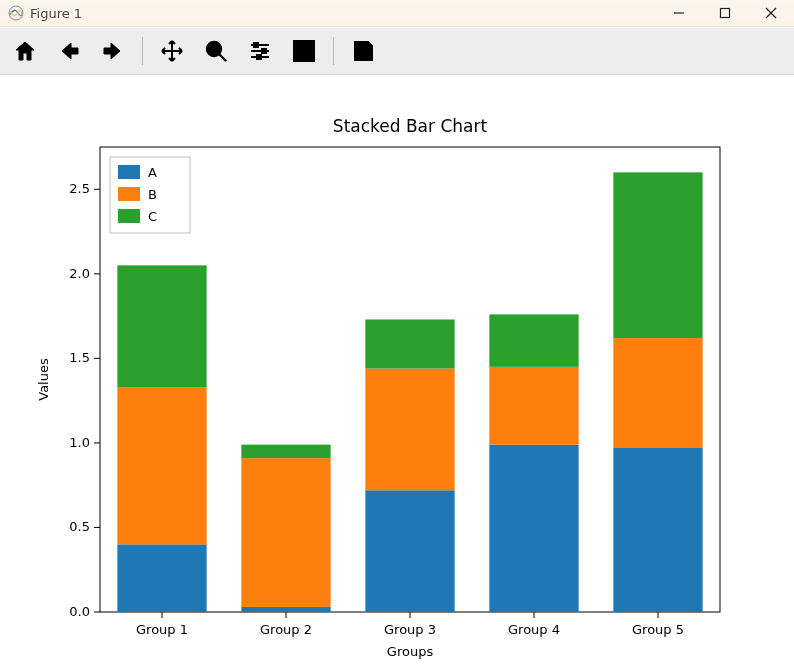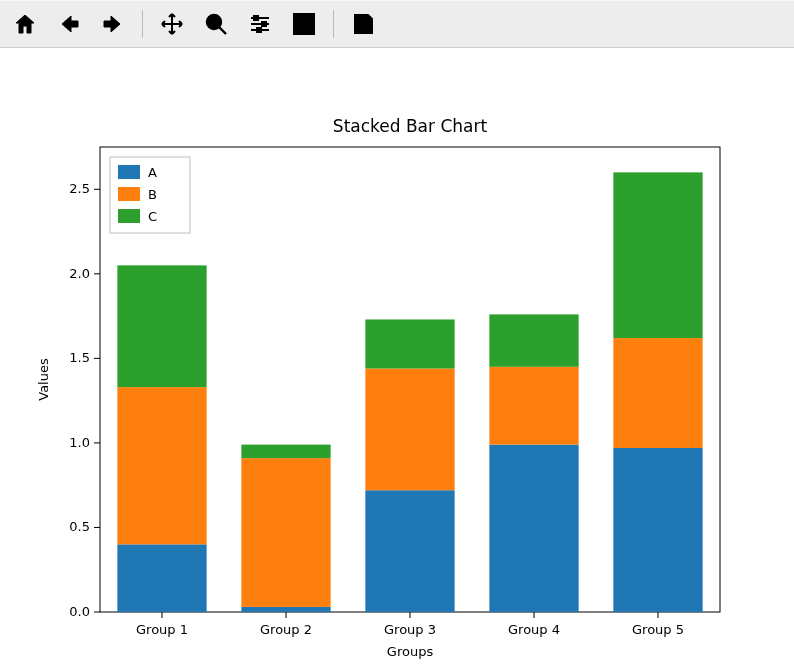--- a/index.html
+++ b/index.html
@@ -19,20 +19,46 @@
   .axis-line{stroke:#000;stroke-width:1;fill:none}
   .title-text{font-size:17px}
   .axis-label{font-size:13px}
   .legend-box{fill:#fff;stroke:#bfbfbf;stroke-width:1}
   .legend-text{font-size:13px}
 </style>
 </head>
 <body>
 <div class="window">
 
+<div class="titlebar">
+  <svg class="logo" viewBox="0 0 16 16">
+    <circle cx="8" cy="8" r="7" fill="none" stroke="#888" stroke-width="1"></circle>
+    <path d="M2 10 Q6 2 10 8 T14 6" fill="none" stroke="#3b7dd8" stroke-width="1.3"></path>
+    <path d="M2 6 Q6 14 10 8 T14 10" fill="none" stroke="#f6c838" stroke-width="1.3"></path>
+  </svg>
+  <span class="title">Figure 1</span>
+  <div class="win-btns">
+    <div class="win-btn" title="Minimize">
+      <svg width="12" height="12" viewBox="0 0 12 12">
+            <line x1="1" y1="6" x2="11" y2="6"></line>
+          </svg>
+    </div>
+    <div class="win-btn" title="Maximize">
+      <svg width="12" height="12" viewBox="0 0 12 12">
+            <rect x="1.5" y="1.5" width="9" height="9"></rect>
+          </svg>
+    </div>
+    <div class="win-btn" title="Close">
+      <svg width="12" height="12" viewBox="0 0 12 12">
+            <line x1="1" y1="1" x2="11" y2="11"></line>
+            <line x1="11" y1="1" x2="1" y2="11"></line>
+          </svg>
+    </div>
+  </div>
+</div>
 
 <div class="toolbar">
   <div class="tb-btn" title="Home">
     <svg width="24" height="24" viewBox="0 0 24 24">
           <path d="M3 11 L12 3 L21 11 L18 11 L18 21 L14 21 L14 14 L10 14 L10 21 L6 21 L6 11 Z"></path>
         </svg>
   </div>
   <div class="tb-btn" title="Back">
     <svg width="24" height="24" viewBox="0 0 24 24" fill="#8a8a8a" stroke="#8a8a8a">
           <path d="M14 4 L5 12 L14 20 L14 15 L21 15 L21 9 L14 9 Z"></path>

